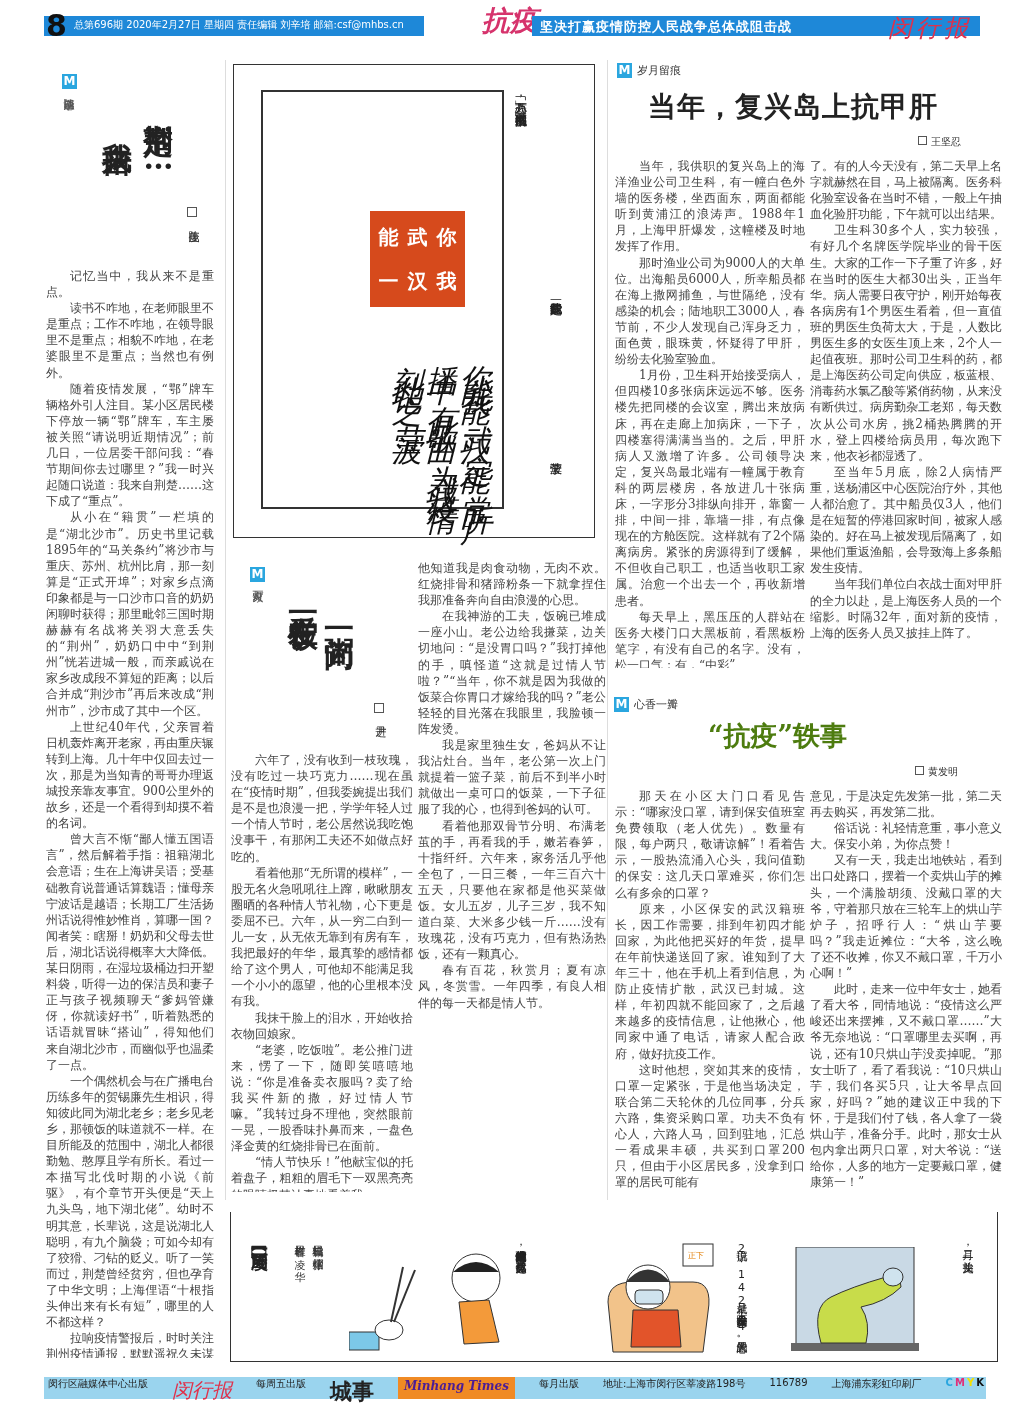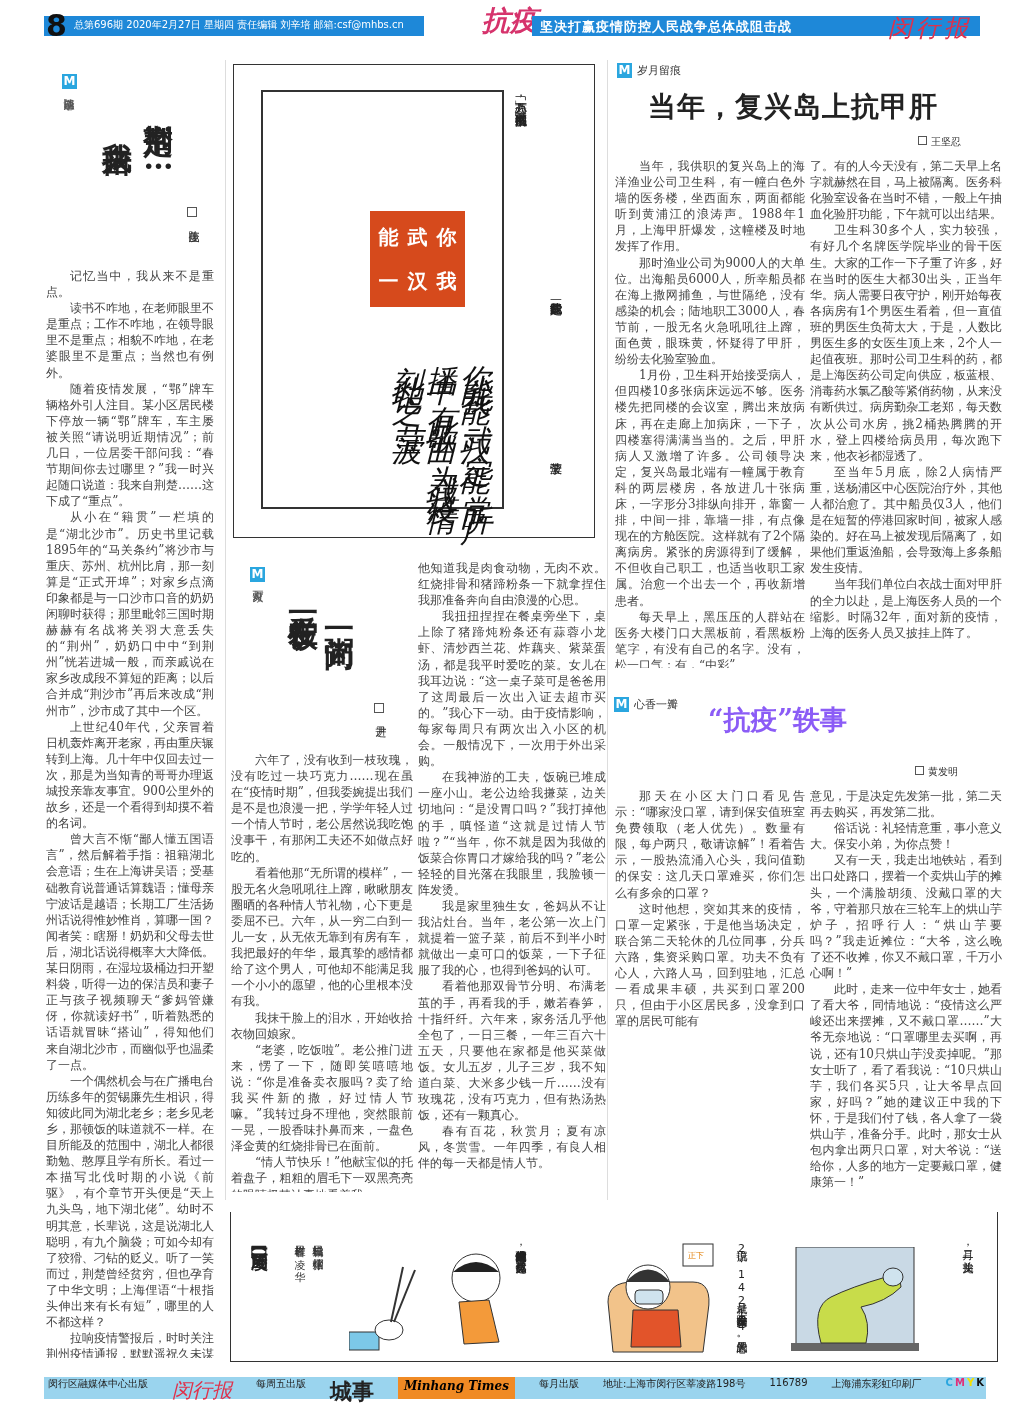--- a/index.html
+++ b/index.html
@@ -14,21 +14,21 @@
 .masthead-logo{position:absolute;left:888px;top:12px;font:italic 24px "DejaVu Serif",serif;color:#e0304a;letter-spacing:4px}
 .mbadge{display:inline-block;width:15px;height:15px;background:#2aa6df;color:#fff;font:bold 12px "DejaVu Sans",sans-serif;text-align:center;line-height:15px}
 .vtext{writing-mode:vertical-rl;text-orientation:upright}
 .col{position:absolute;font-size:12px;line-height:16.1px;text-align:justify;color:#444}
 .col p{text-indent:2em}
 .authorbox{font:10px "DejaVu Sans",sans-serif;color:#333}
 .authorbox .sq{display:inline-block;width:9px;height:9px;border:1px solid #555;margin-right:4px}
 .footer{position:absolute;left:44px;top:1377px;width:942px;height:22px;background:#9ad4ee;font:10px "DejaVu Sans",sans-serif;color:#222;display:flex;gap:24px;padding-left:4px}
 .footer .logo2{font:italic 20px "DejaVu Serif",serif;color:#e0304a}
 .footer .cs{font:bold 22px "DejaVu Serif",serif;color:#222}
-.footer .mt{background:#f08a24;color:#000000;font:italic bold 12px "DejaVu Serif",serif;padding:2px 6px}
+.footer .mt{background:#f08a24;color:#4c1d95;font:italic bold 12px "DejaVu Serif",serif;padding:2px 6px}
 .cmyk span{margin-right:2px;font-weight:bold}
 .box{position:absolute;border:1px solid #333}
 .seal{position:absolute;left:107px;top:119px;width:95px;height:96px;background:#d64a1c;color:#fff;font:bold 20px "DejaVu Serif",serif;display:grid;grid-template-columns:1fr 1fr 1fr;align-items:center;justify-items:center;padding:4px}
 .callig{position:absolute;font:italic 30px "DejaVu Serif",serif;color:#111;line-height:34px;writing-mode:vertical-rl;letter-spacing:10px}
 .cartoon{position:absolute;left:230px;top:1212px;width:768px;height:150px;border-left:1px solid #333;border-right:1px solid #333;border-bottom:1px solid #333}
 </style>
 </head>
 <body>
 
 <div class="topbar"></div>
@@ -95,55 +95,55 @@
 <div class="vtext" style="position:absolute;left:372px;top:717px;font:11px 'DejaVu Sans',sans-serif">尹进</div>
 <div class="col" style="left:231px;top:752px;width:182px;height:440px;overflow:hidden">
   <p>六年了，没有收到一枝玫瑰，没有吃过一块巧克力……现在虽在“疫情时期”，但我委婉提出我们是不是也浪漫一把，学学年轻人过一个情人节时，老公居然说我吃饱没事干，有那闲工夫还不如做点好吃的。</p>
   <p>看着他那“无所谓的模样”，一股无名火急吼吼往上蹿，瞅瞅朋友圈晒的各种情人节礼物，心下更是委屈不已。六年，从一穷二白到一儿一女，从无依无靠到有房有车，我把最好的年华，最真挚的感情都给了这个男人，可他却不能满足我一个小小的愿望，他的心里根本没有我。</p>
   <p>我抹干脸上的泪水，开始收拾衣物回娘家。</p>
   <p>“老婆，吃饭啦”。老公推门进来，愣了一下，随即笑嘻嘻地说：“你是准备卖衣服吗？卖了给我买件新的撒，好过情人节嘛。”我转过身不理他，突然眼前一晃，一股香味扑鼻而来，一盘色泽金黄的红烧排骨已在面前。</p>
   <p>“情人节快乐！”他献宝似的托着盘子，粗粗的眉毛下一双黑亮亮的眼睛极其认真地看着我。</p>
 </div>
 <div class="col" style="left:418px;top:560px;width:188px;height:632px;overflow:hidden">
   <p style="text-indent:0">他知道我是肉食动物，无肉不欢。红烧排骨和猪蹄粉条一下就拿捏住我那准备奔向自由浪漫的心思。</p>
-  <p>我扭扭捏捏在餐桌旁坐下，桌上除了猪蹄炖粉条还有蒜蓉小龙虾、清炒西兰花、炸藕夹、紫菜蛋汤，都是我平时爱吃的菜。女儿在我耳边说：“这一桌子菜可是爸爸用了这周最后一次出入证去超市买的。”我心下一动。由于疫情影响，每家每周只有两次出入小区的机会。一般情况下，一次用于外出采购。</p>
   <p>在我神游的工夫，饭碗已堆成一座小山。老公边给我搛菜，边关切地问：“是没胃口吗？”我打掉他的手，嗔怪道“这就是过情人节啦？”“当年，你不就是因为我做的饭菜合你胃口才嫁给我的吗？”老公轻轻的目光落在我眼里，我脸顿一阵发烫。</p>
   <p>我是家里独生女，爸妈从不让我沾灶台。当年，老公第一次上门就提着一篮子菜，前后不到半小时就做出一桌可口的饭菜，一下子征服了我的心，也得到爸妈的认可。</p>
   <p>看着他那双骨节分明、布满老茧的手，再看我的手，嫩若春笋，十指纤纤。六年来，家务活几乎他全包了，一日三餐，一年三百六十五天，只要他在家都是他买菜做饭。女儿五岁，儿子三岁，我不知道白菜、大米多少钱一斤……没有玫瑰花，没有巧克力，但有热汤热饭，还有一颗真心。</p>
   <p>春有百花，秋赏月；夏有凉风，冬赏雪。一年四季，有良人相伴的每一天都是情人节。</p>
 </div>
 <div style="position:absolute;left:607px;top:60px;width:1px;height:1140px;background:#ddd"></div>
 
 <div style="position:absolute;left:617px;top:63px;display:flex;align-items:center;gap:5px">
   <span class="mbadge">M</span>
   <span style="font:11px 'DejaVu Sans',sans-serif;color:#333">岁月留痕</span>
 </div>
 <div style="position:absolute;left:648px;top:88px;font:bold 28px 'DejaVu Serif',serif;color:#222;letter-spacing:1px">当年，复兴岛上抗甲肝</div>
 <div class="authorbox" style="position:absolute;left:918px;top:135px"><span class="sq"></span><span>王坚忍</span></div>
 <div class="col" style="left:615px;top:158px;width:190px;height:510px;overflow:hidden">
   <p>当年，我供职的复兴岛上的海洋渔业公司卫生科，有一幢白色外墙的医务楼，坐西面东，两面都能听到黄浦江的浪涛声。1988年1月，上海甲肝爆发，这幢楼及时地发挥了作用。</p>
-  <p>那时渔业公司为9000人的大单位。出海船员6000人，所幸船员都在海上撒网捕鱼，与世隔绝，没有感染的机会；陆地职工3000人，春节前，一股无名火急吼吼往上蹿，面色黄，眼珠黄，怀疑得了甲肝，纷纷去化验室验血。</p>
+  <p>那时渔业公司为9000人的大单位。出海船员6000人，所幸船员都在海上撒网捕鱼，与世隔绝，没有感染的机会；陆地职工3000人，春节前，不少人发现自己浑身乏力，面色黄，眼珠黄，怀疑得了甲肝，纷纷去化验室验血。</p>
   <p>1月份，卫生科开始接受病人，但四楼10多张病床远远不够。医务楼先把同楼的会议室，腾出来放病床，再在走廊上加病床，一下子，四楼塞得满满当当的。之后，甲肝病人又激增了许多。公司领导决定，复兴岛最北端有一幢属于教育科的两层楼房，各放进几十张病床，一字形分3排纵向排开，靠窗一排，中间一排，靠墙一排，有点像现在的方舱医院。这样就有了2个隔离病房。紧张的房源得到了缓解，不但收自己职工，也适当收职工家属。治愈一个出去一个，再收新增患者。</p>
   <p>每天早上，黑压压的人群站在医务大楼门口大黑板前，看黑板粉笔字，有没有自己的名字。没有，松一口气；有，“中彩”</p>
 </div>
 <div class="col" style="left:810px;top:158px;width:192px;height:510px;overflow:hidden">
   <p style="text-indent:0">了。有的人今天没有，第二天早上名字就赫然在目，马上被隔离。医务科化验室设备在当时不错，一般上午抽血化验肝功能，下午就可以出结果。</p>
   <p>卫生科30多个人，实力较强，有好几个名牌医学院毕业的骨干医生。大家的工作一下子重了许多，好在当时的医生大都30出头，正当年华。病人需要日夜守护，刚开始每夜各病房有1个男医生看着，但一直值班的男医生负荷太大，于是，人数比男医生多的女医生顶上来，2个人一起值夜班。那时公司卫生科的药，都是上海医药公司定向供应，板蓝根、消毒药水氯乙酸等紧俏药物，从来没有断供过。病房勤杂工老郑，每天数次从公司水房，挑2桶热腾腾的开水，登上四楼给病员用，每次跑下来，他衣衫都湿透了。</p>
   <p>至当年5月底，除2人病情严重，送杨浦区中心医院治疗外，其他人都治愈了。其中船员仅3人，他们是在短暂的停港回家时间，被家人感染的。好在马上被发现后隔离了，如果他们重返渔船，会导致海上多条船发生疫情。</p>
   <p>当年我们单位白衣战士面对甲肝的全力以赴，是上海医务人员的一个缩影。时隔32年，面对新的疫情，上海的医务人员又披挂上阵了。</p>
 </div>
 
 <div style="position:absolute;left:614px;top:697px;display:flex;align-items:center;gap:5px">
   <span class="mbadge">M</span>
   <span style="font:11px 'DejaVu Sans',sans-serif;color:#333">心香一瓣</span>
 </div>
-<div style="position:absolute;left:708px;top:702px;font:bold 27px 'DejaVu Serif',serif;color:#8b5cf6">“抗疫”轶事</div>
+<div style="position:absolute;left:708px;top:718px;font:bold 27px 'DejaVu Serif',serif;color:#4d7c0f">“抗疫”轶事</div>
 <div class="authorbox" style="position:absolute;left:915px;top:765px"><span class="sq"></span><span>黄发明</span></div>
 <div class="col" style="left:615px;top:788px;width:190px;height:400px;overflow:hidden">
   <p>那天在小区大门口看见告示：“哪家没口罩，请到保安值班室免费领取（老人优先）。数量有限，每户两只，敬请谅解”！看着告示，一股热流涌入心头，我问值勤的保安：这几天口罩难买，你们怎么有多余的口罩？</p>
+  <p>原来，小区保安的武汉籍班长，因工作需要，排到年初四才能回家，为此他把买好的年货，提早在年前快递送回了家。谁知到了大年三十，他在手机上看到信息，为防止疫情扩散，武汉已封城。这样，年初四就不能回家了，之后越来越多的疫情信息，让他揪心，他同家中通了电话，请家人配合政府，做好抗疫工作。</p>
   <p>这时他想，突如其来的疫情，口罩一定紧张，于是他当场决定，联合第二天轮休的几位同事，分兵六路，集资采购口罩。功夫不负有心人，六路人马，回到驻地，汇总一看成果丰硕，共买到口罩200只，但由于小区居民多，没拿到口罩的居民可能有</p>
 </div>
 <div class="col" style="left:810px;top:788px;width:192px;height:400px;overflow:hidden">
   <p style="text-indent:0">意见，于是决定先发第一批，第二天再去购买，再发第二批。</p>
   <p>俗话说：礼轻情意重，事小意义大。保安小弟，为你点赞！</p>
   <p>又有一天，我走出地铁站，看到出口处路口，摆着一个卖烘山芋的摊头，一个满脸胡须、没戴口罩的大爷，守着那只放在三轮车上的烘山芋炉子，招呼行人：“烘山芋要吗？”我走近摊位：“大爷，这么晚了还不收摊，你又不戴口罩，千万小心啊！”</p>
   <p>此时，走来一位中年女士，她看了看大爷，同情地说：“疫情这么严峻还出来摆摊，又不戴口罩……”大爷无奈地说：“口罩哪里去买啊，再说，还有10只烘山芋没卖掉呢。”那女士听了，看了看我说：“10只烘山芋，我们各买5只，让大爷早点回家，好吗？”她的建议正中我的下怀，于是我们付了钱，各人拿了一袋烘山芋，准备分手。此时，那女士从包内拿出两只口罩，对大爷说：“送给你，人多的地方一定要戴口罩，健康第一！”</p>
 </div>
 
 <div class="cartoon">

